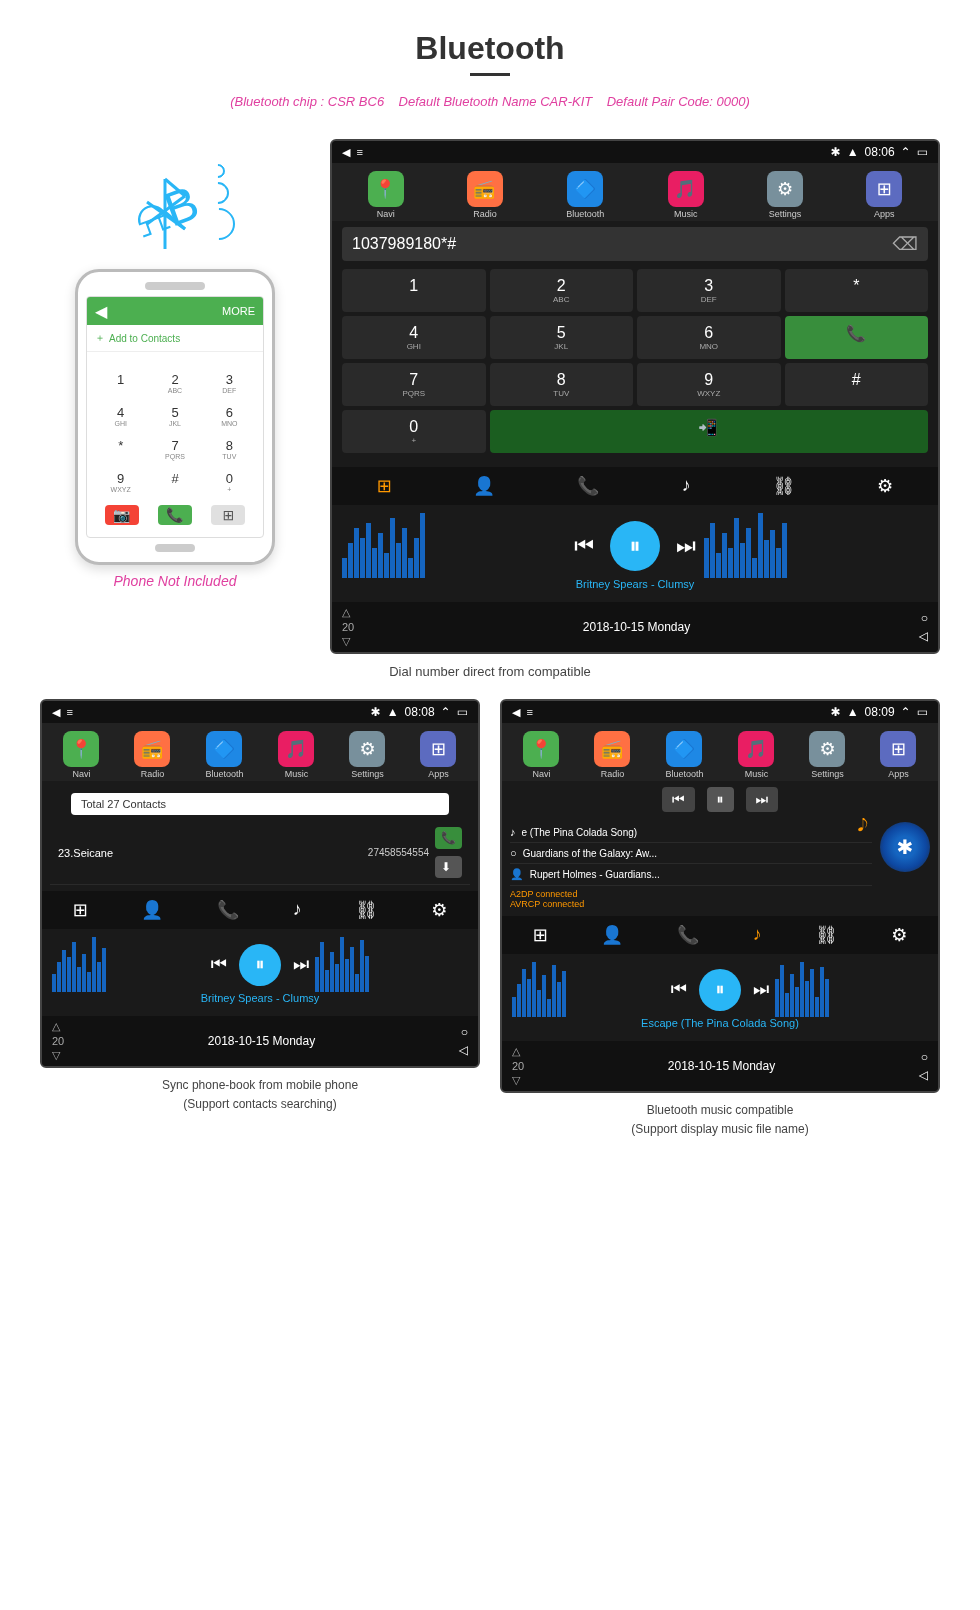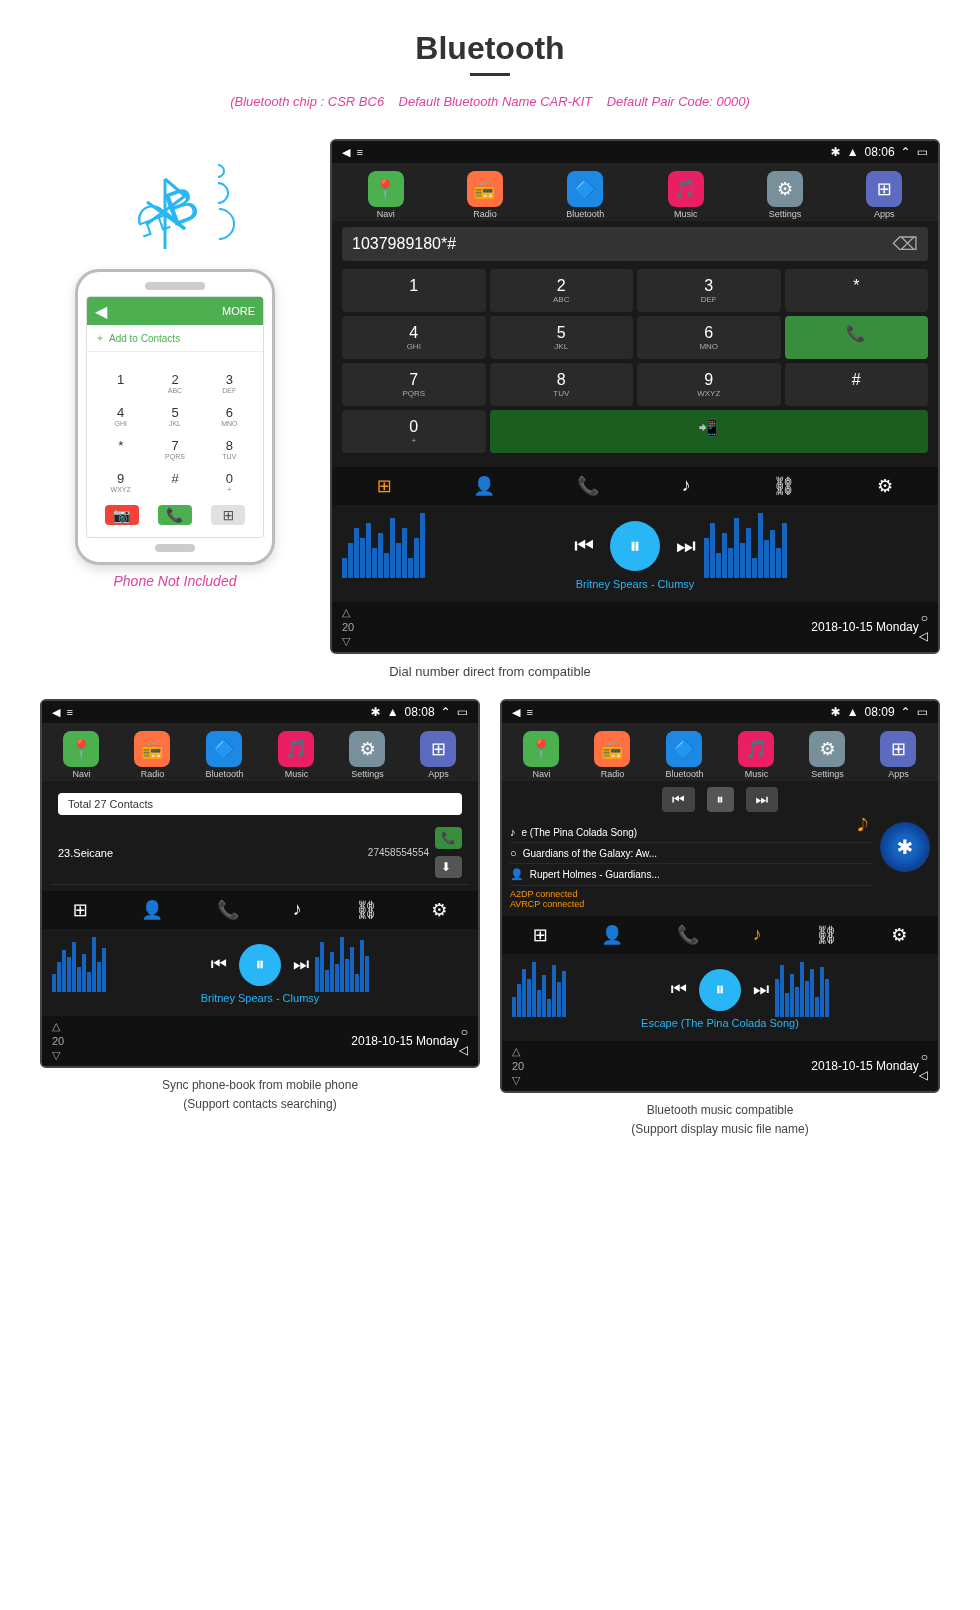--- a/index.html
+++ b/index.html
@@ -311,21 +311,21 @@
     }
     
     .car-date-row {
       background: #111;
       display: flex;
       align-items: center;
       padding: 4px 10px;
       color: #fff;
       font-size: 12px;
     }
-    .car-date-center { flex: 1; text-align: right; }
+    .car-date-center { flex: 1; text-align: center; }
     .car-temp { color: #aaa; font-size: 11px; display: flex; flex-direction: column; align-items: flex-start; gap: 2px; }
 
     
     .caption-text {
       text-align: center;
       font-size: 13px;
       color: #444;
       margin: 8px 0 20px;
     }
 
@@ -350,21 +350,21 @@
     .car-screen-small {
       background: #1a1a1a;
       border-radius: 6px;
       overflow: hidden;
       border: 2px solid #444;
     }
     
     .contacts-search {
       background: #fff;
       border-radius: 4px;
-      margin: 6px 8px;
+      margin: 6px 21px;
       padding: 5px 10px;
       font-size: 11px;
       color: #333;
     }
     .contact-row {
       display: flex;
       align-items: center;
       padding: 6px 8px;
       border-bottom: 1px solid #2a2a2a;
     }

